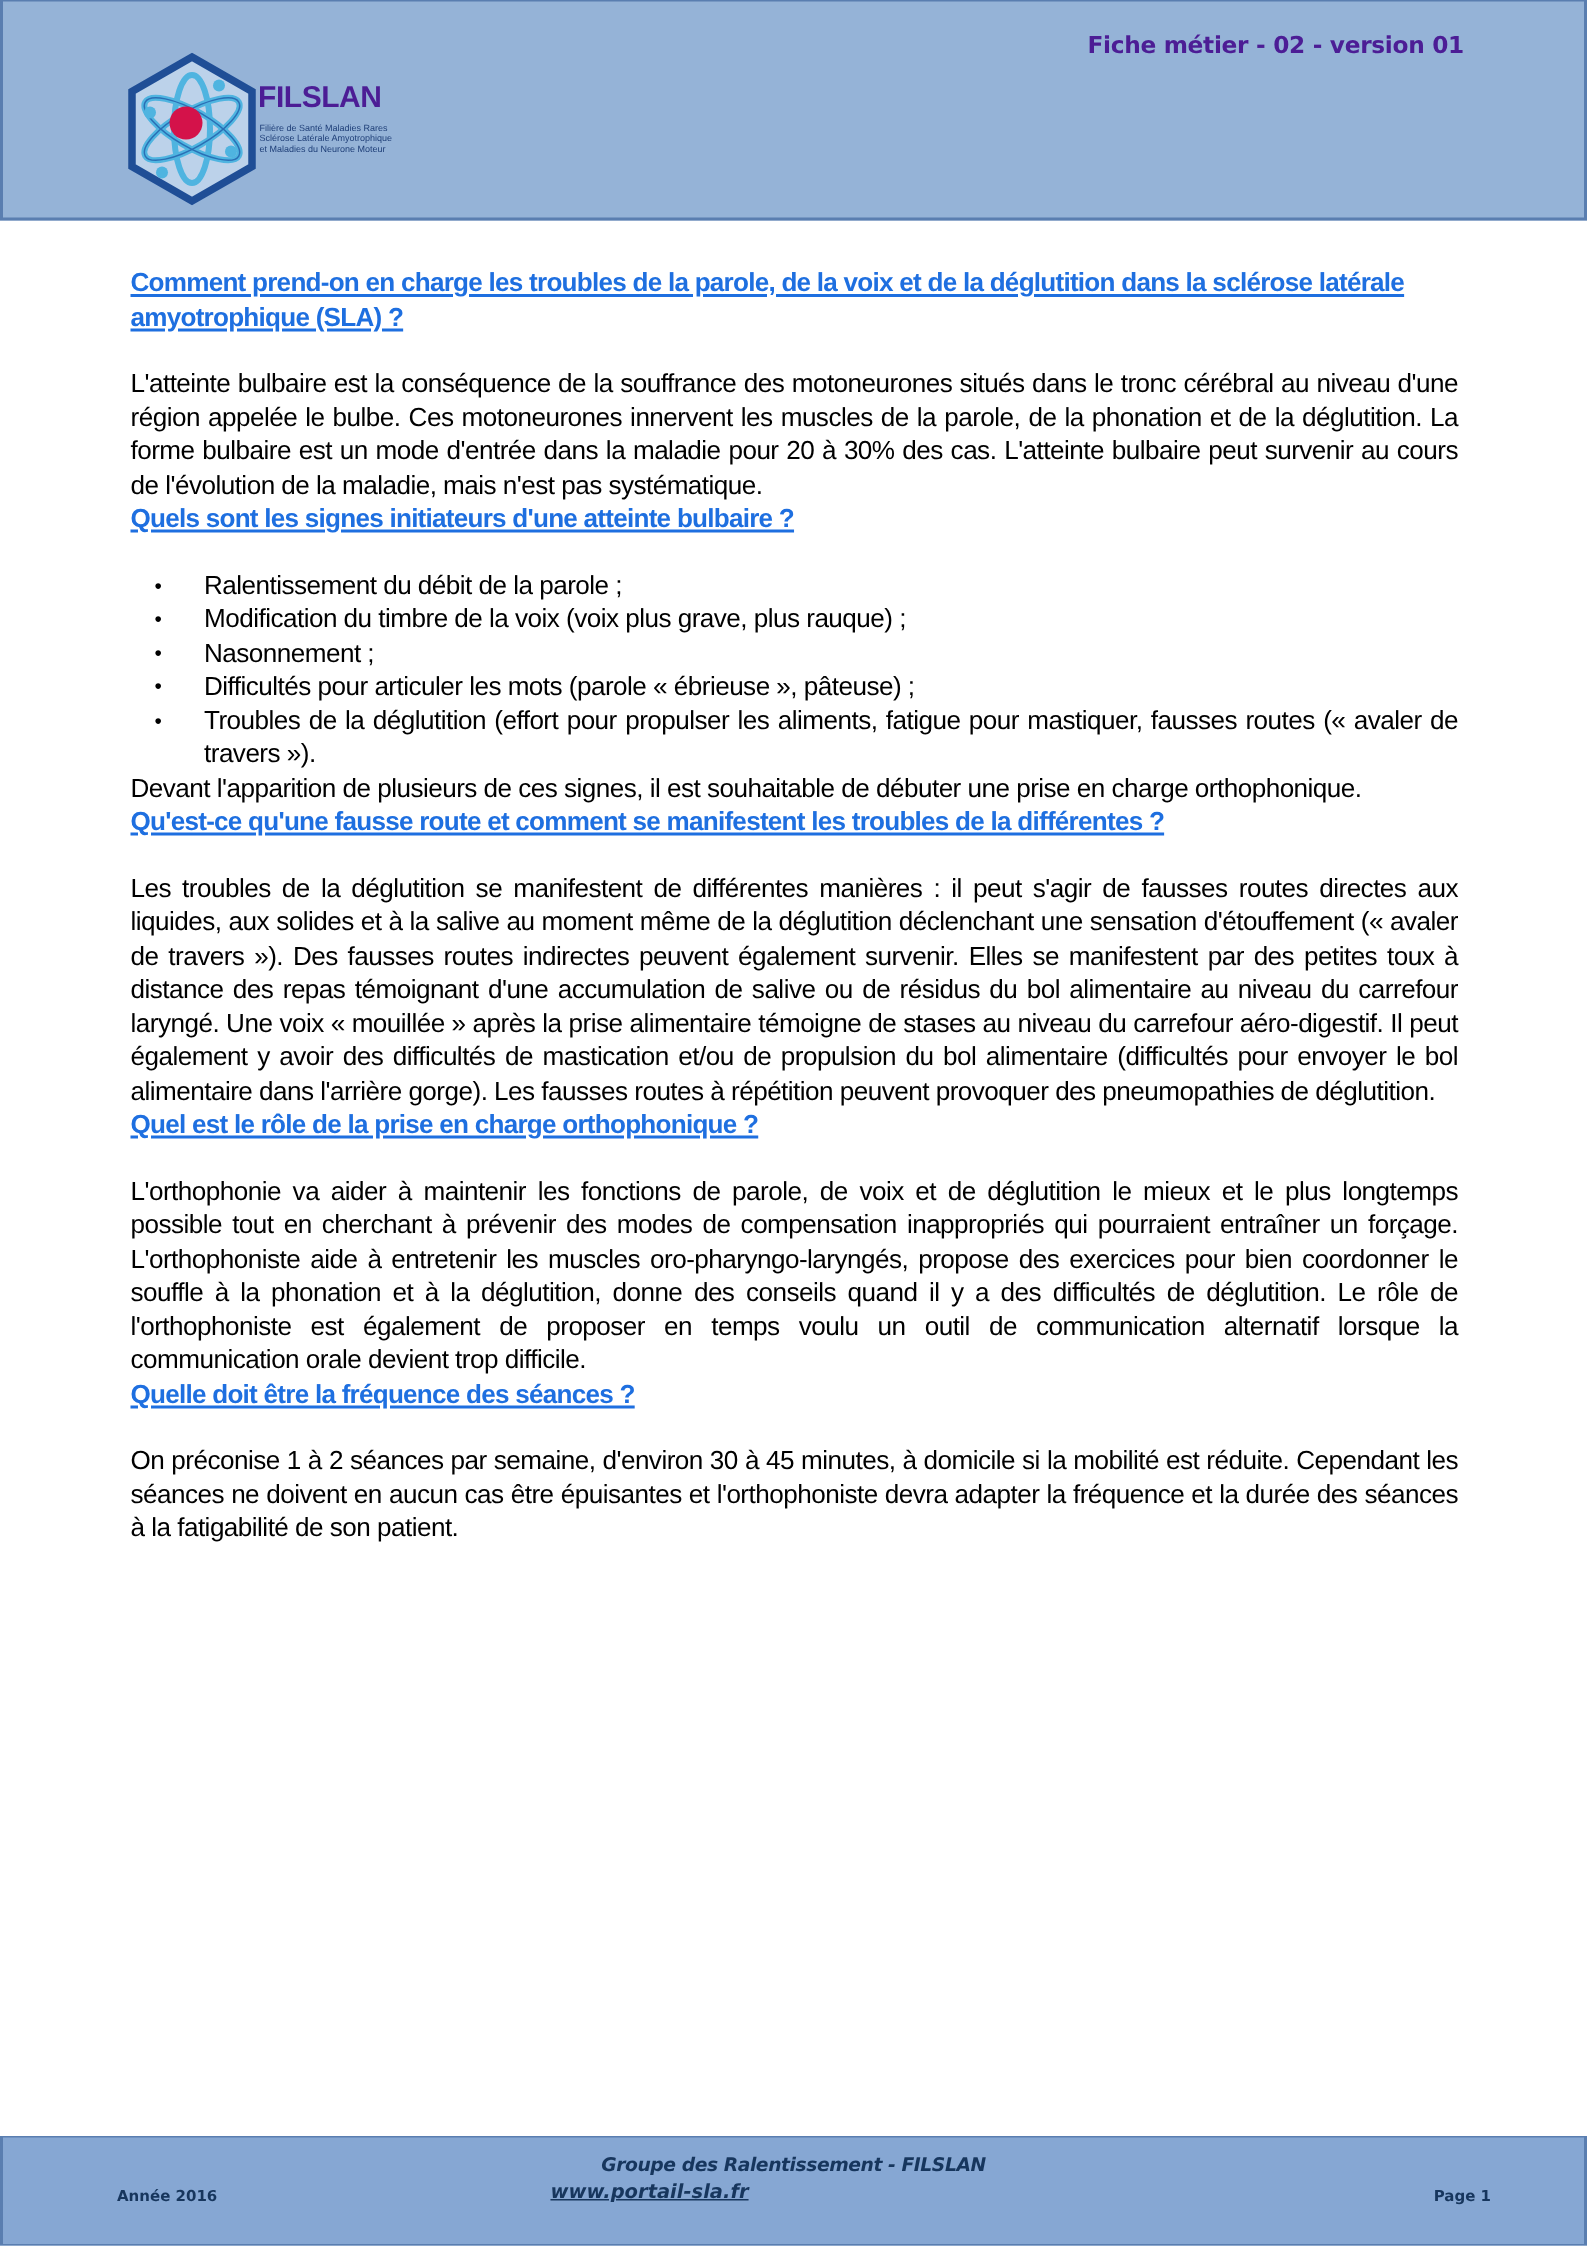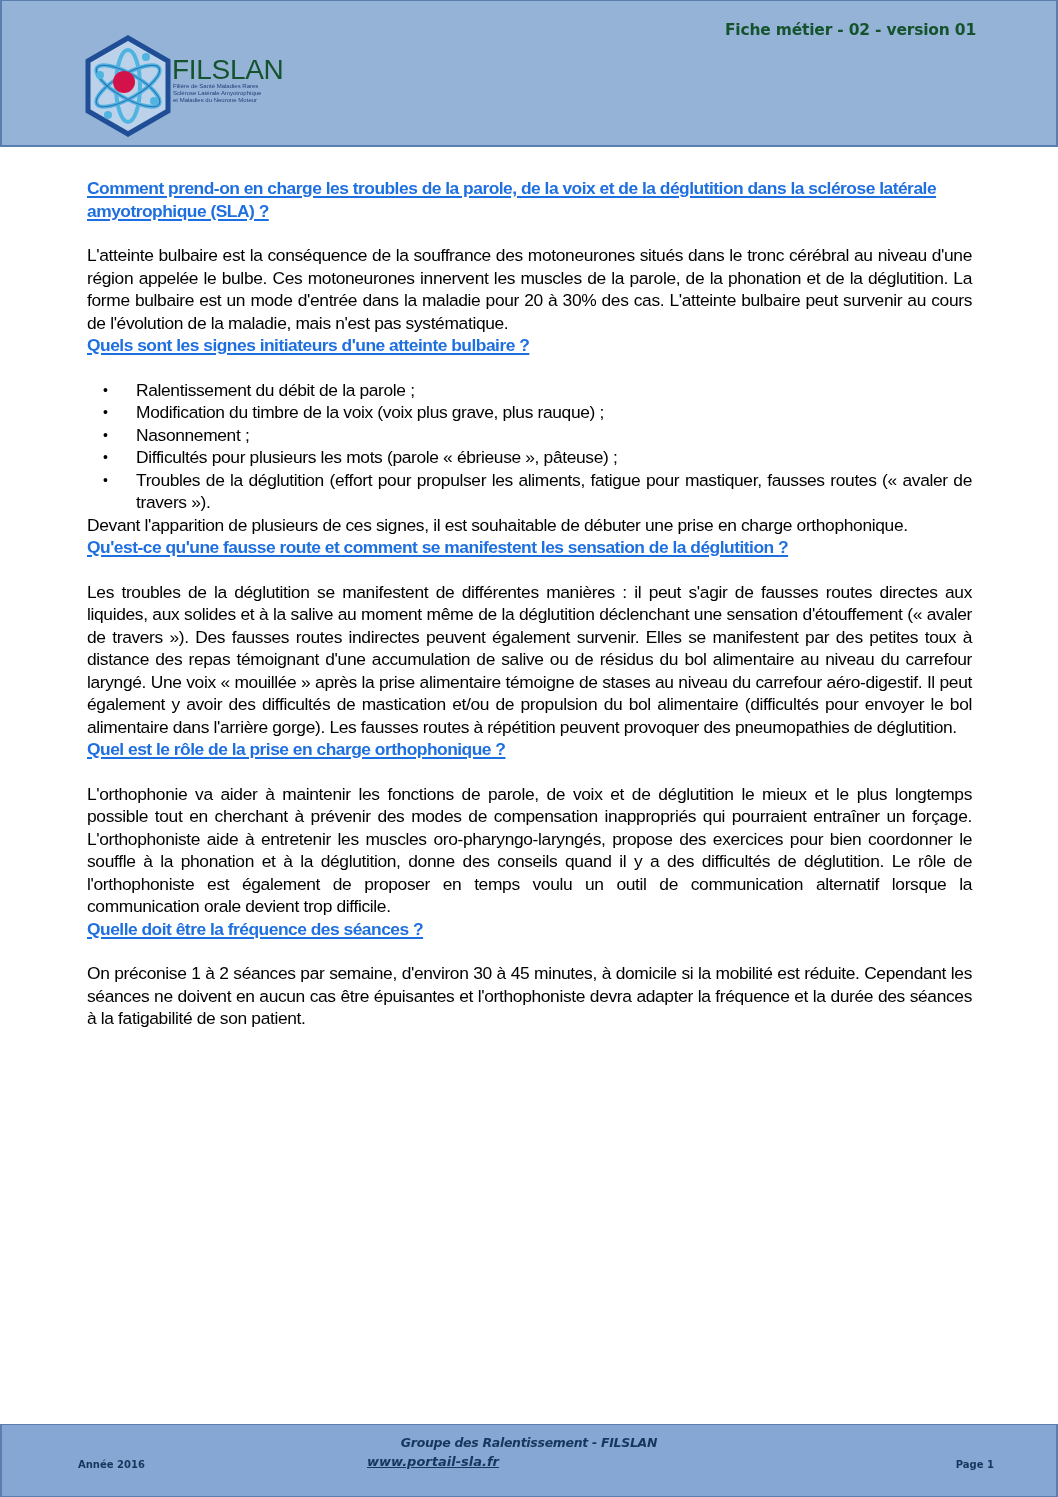--- a/index.html
+++ b/index.html
@@ -25,21 +25,21 @@
       border: 2px solid #5a7eb0;
       border-top: 1px solid #5a7eb0;
     }
     .header .fiche {
       position: absolute;
       right: 80px;
       top: 20px;
       font-family: "DejaVu Sans", sans-serif;
       font-weight: bold;
       font-size: 15.5px;
-      color: #14532d;
+      color: #4c1d95;
       letter-spacing: -0.2px;
     }
     .header .title {
       position: absolute;
       left: 367px;
       top: 86px;
       font-family: "DejaVu Sans", sans-serif;
       font-weight: bold;
       font-size: 19.5px;
       color: #17365d;
@@ -51,23 +51,23 @@
       top: 34px;
       width: 200px;
       height: 102px;
     }
     .logo svg { position: absolute; left: 0; top: 0; }
     .logo .brand {
       position: absolute;
       left: 90px;
       top: 19px;
       font-family: "Liberation Sans", sans-serif;
-      font-weight: normal;
-      font-size: 28px;
-      color: #14532d;
+      font-weight: bold;
+      font-size: 20px;
+      color: #4c1d95;
       letter-spacing: -0.3px;
     }
     .logo .tagline {
       position: absolute;
       left: 91px;
       top: 48px;
       font-family: "Liberation Sans", sans-serif;
       font-size: 6px;
       line-height: 7px;
       color: #1f3f78;
@@ -209,28 +209,28 @@
     <h2 class="h">Comment prend-on en charge les troubles de la parole, de la voix et de la déglutition dans la sclérose latérale amyotrophique (SLA) ?</h2>
     <p class="p gap-after-h">L'atteinte bulbaire est la conséquence de la souffrance des motoneurones situés dans le tronc cérébral au niveau d'une région appelée le bulbe. Ces motoneurones innervent les muscles de la parole, de la phonation et de la déglutition. La forme bulbaire est un mode d'entrée dans la maladie pour 20 à 30% des cas. L'atteinte bulbaire peut survenir au cours de l'évolution de la maladie, mais n'est pas systématique.</p>
   </section>
 
   <section class="gap-after-p">
     <h2 class="h">Quels sont les signes initiateurs d'une atteinte bulbaire ?</h2>
     <ul class="bullets">
       <li><span class="dot">•</span><span>Ralentissement du débit de la parole ;</span></li>
       <li><span class="dot">•</span><span>Modification du timbre de la voix (voix plus grave, plus rauque) ;</span></li>
       <li><span class="dot">•</span><span>Nasonnement ;</span></li>
-      <li><span class="dot">•</span><span>Difficultés pour plusieurs les mots (parole « ébrieuse », pâteuse) ;</span></li>
+      <li><span class="dot">•</span><span>Difficultés pour articuler les mots (parole « ébrieuse », pâteuse) ;</span></li>
       <li><span class="dot">•</span><span>Troubles de la déglutition (effort pour propulser les aliments, fatigue pour mastiquer, fausses routes (« avaler de travers »).</span></li>
     </ul>
     <p class="p">Devant l'apparition de plusieurs de ces signes, il est souhaitable de débuter une prise en charge orthophonique.</p>
   </section>
 
   <section class="gap-after-p">
-    <h2 class="h">Qu'est-ce qu'une fausse route et comment se manifestent les sensation de la déglutition ?</h2>
+    <h2 class="h">Qu'est-ce qu'une fausse route et comment se manifestent les troubles de la différentes ?</h2>
     <p class="p gap-after-h">Les troubles de la déglutition se manifestent de différentes manières : il peut s'agir de fausses routes directes aux liquides, aux solides et à la salive au moment même de la déglutition déclenchant une sensation d'étouffement (« avaler de travers »). Des fausses routes indirectes peuvent également survenir. Elles se manifestent par des petites toux à distance des repas témoignant d'une accumulation de salive ou de résidus du bol alimentaire au niveau du carrefour laryngé. Une voix « mouillée » après la prise alimentaire témoigne de stases au niveau du carrefour aéro-digestif. Il peut également y avoir des difficultés de mastication et/ou de propulsion du bol alimentaire (difficultés pour envoyer le bol alimentaire dans l'arrière gorge). Les fausses routes à répétition peuvent provoquer des pneumopathies de déglutition.</p>
   </section>
 
   <section class="gap-after-p">
     <h2 class="h">Quel est le rôle de la prise en charge orthophonique ?</h2>
     <p class="p gap-after-h">L'orthophonie va aider à maintenir les fonctions de parole, de voix et de déglutition le mieux et le plus longtemps possible tout en cherchant à prévenir des modes de compensation inappropriés qui pourraient entraîner un forçage. L'orthophoniste aide à entretenir les muscles oro-pharyngo-laryngés, propose des exercices pour bien coordonner le souffle à la phonation et à la déglutition, donne des conseils quand il y a des difficultés de déglutition. Le rôle de l'orthophoniste est également de proposer en temps voulu un outil de communication alternatif lorsque la communication orale devient trop difficile.</p>
   </section>
 
   <section class="gap-after-p">
     <h2 class="h">Quelle doit être la fréquence des séances ?</h2>

